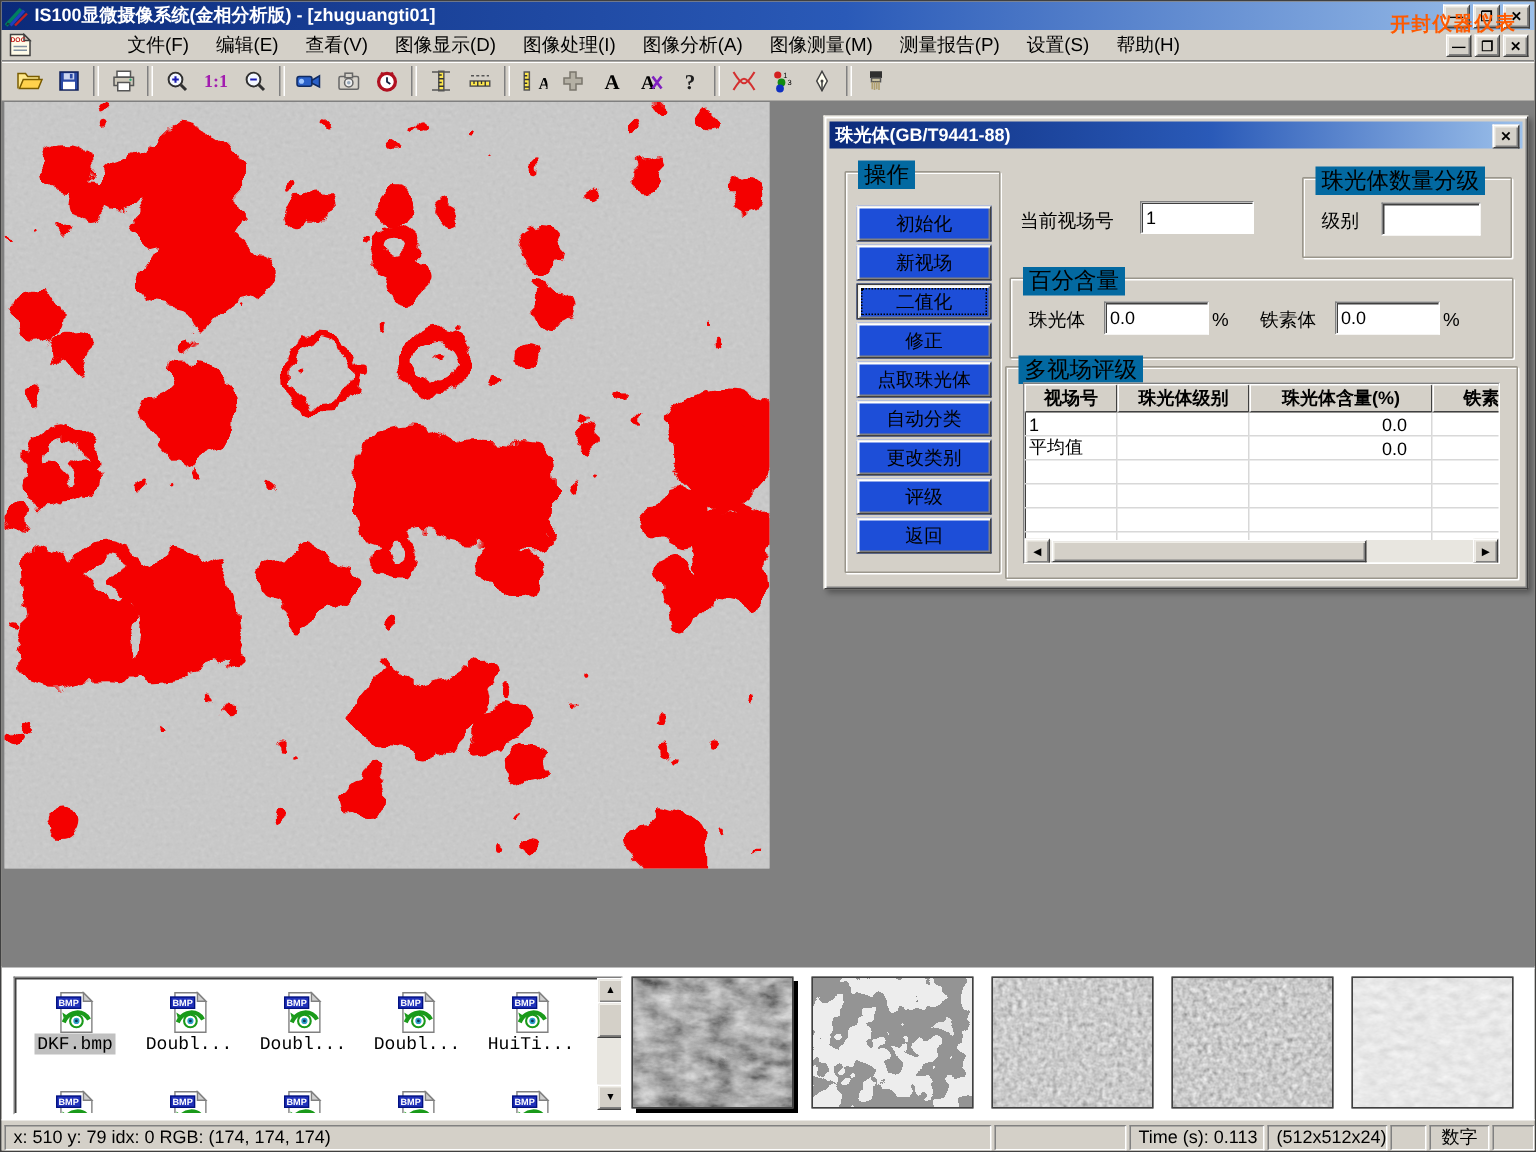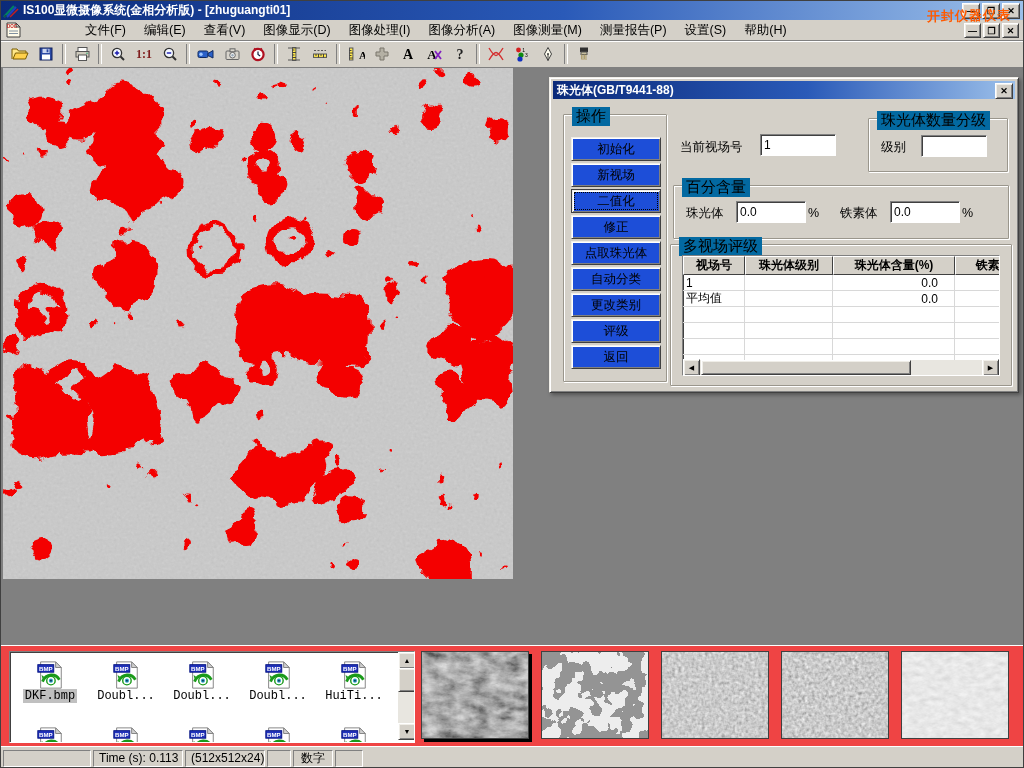--- a/index.html
+++ b/index.html
@@ -30,21 +30,21 @@
   .menu-item{padding:2px 9px;font-size:12.5px;white-space:nowrap;}
   #childctl{position:absolute;top:22px;right:4px;display:flex;gap:2px;z-index:5;}
   #childctl .wbtn{width:15px;height:13px;display:flex;align-items:center;justify-content:center;
                   font-size:9px;font-weight:bold;}
   
   #toolbar{position:absolute;left:0;top:39px;width:100%;height:27px;background:#d4d0c8;
            border-top:1px solid #808080;box-shadow:inset 0 1px 0 #fff;
            display:flex;align-items:center;padding-left:6px;box-sizing:border-box;}
   .tb-btn{width:26px;height:22px;display:flex;align-items:center;justify-content:center;}
   .tb-sep{width:2px;height:20px;margin:0 3px;border-left:1px solid #808080;border-right:1px solid #ffffff;}
-  .tb-txt{font-weight:bold;color:#7f1d1d;font-size:12px;font-family:"Liberation Serif",serif;}
+  .tb-txt{font-weight:bold;color:#a21caf;font-size:12px;font-family:"Liberation Serif",serif;}
   
   #workspace{position:absolute;left:0;top:66px;width:1024px;height:577px;background:#808080;}
   #image-view{position:absolute;left:2px;top:1px;width:510px;height:511px;background:#b0b0b0;}
   
   #dialog{position:absolute;left:548px;top:10px;width:468px;height:314px;background:#d4d0c8;
           border:1px solid;border-color:#f0eee8 #404040 #404040 #f0eee8;
           box-shadow:inset 1px 1px 0 #fff, inset -1px -1px 0 #808080, 2px 2px 4px rgba(0,0,0,.35);}
   #dialog-title{position:absolute;left:3px;top:3px;right:3px;height:18px;
                 background:linear-gradient(90deg,#0b2a7a 0%,#2a5ab8 55%,#9cc0ea 100%);
                 color:#fff;font-weight:bold;font-size:12px;display:flex;align-items:center;padding-left:4px;box-sizing:border-box;}
@@ -72,21 +72,21 @@
                 font-size:12px;box-sizing:border-box;display:flex;align-items:center;
                 white-space:nowrap;overflow:hidden;}
   #mtable .cell.num{justify-content:flex-end;padding-right:16px;}
   #mtable .cell.txt{padding-left:3px;}
   #mtable-scroll{position:absolute;left:0;bottom:0;width:100%;height:15px;background:#e8e6e0;
                  display:flex;align-items:center;}
   .sb-btn{width:15px;height:15px;flex:none;display:flex;align-items:center;justify-content:center;
           font-size:7px;color:#000;}
   .sb-thumb-h{height:13px;margin:0 1px;flex:none;}
   
-  #bottom{position:absolute;left:0;top:643px;width:1024px;height:102px;background:#ef4444;
+  #bottom{position:absolute;left:0;top:643px;width:1024px;height:102px;background:#ffffff;
           border-top:1px solid #808080;box-shadow:inset 0 1px 0 #fff;}
   #filelist{position:absolute;left:8px;top:6px;width:404px;height:90px;background:#fff;
             border:1px solid;border-color:#808080 #fff #fff #808080;box-shadow:inset 1px 1px 0 #404040;
             overflow:hidden;}
   #filegrid{position:absolute;left:2px;top:2px;width:380px;display:grid;
             grid-template-columns:repeat(5,76px);grid-auto-rows:66px;}
   .file-item{display:flex;flex-direction:column;align-items:center;}
   .file-item svg{width:30px;height:30px;margin-top:3px;}
   .file-name{font-family:"Liberation Mono",monospace;font-size:12px;margin-top:2px;
              white-space:nowrap;padding:0 2px;}
@@ -826,20 +826,21 @@
         </div>
         <div class="thumb" title="light streaked microstructure">
           <svg width="106" height="86">
             <rect width="106" height="86" fill="#909090" filter="url(#tf5)"></rect>
           </svg>
         </div>
       </div>
   </div>
 
   <div id="statusbar">
+    <span class="status-pane" style="flex:1">x: 510 y: 79  idx: 0  RGB: (174, 174, 174)</span>
     <span class="status-pane" style="width:88px"></span>
     <span class="status-pane" style="width:90px">Time (s): 0.113</span>
     <span class="status-pane" style="width:80px">(512x512x24)</span>
     <span class="status-pane" style="width:24px"></span>
     <span class="status-pane" style="width:40px;justify-content:center">数字</span>
     <span class="status-pane" style="width:28px"></span>
   </div>
 </div>
 
 </body></html>

